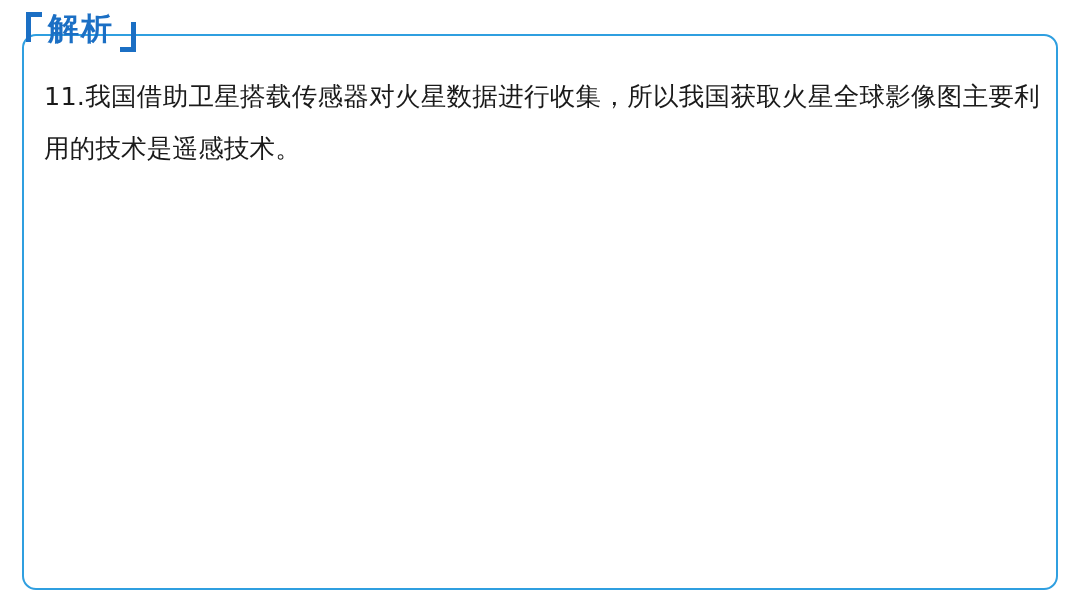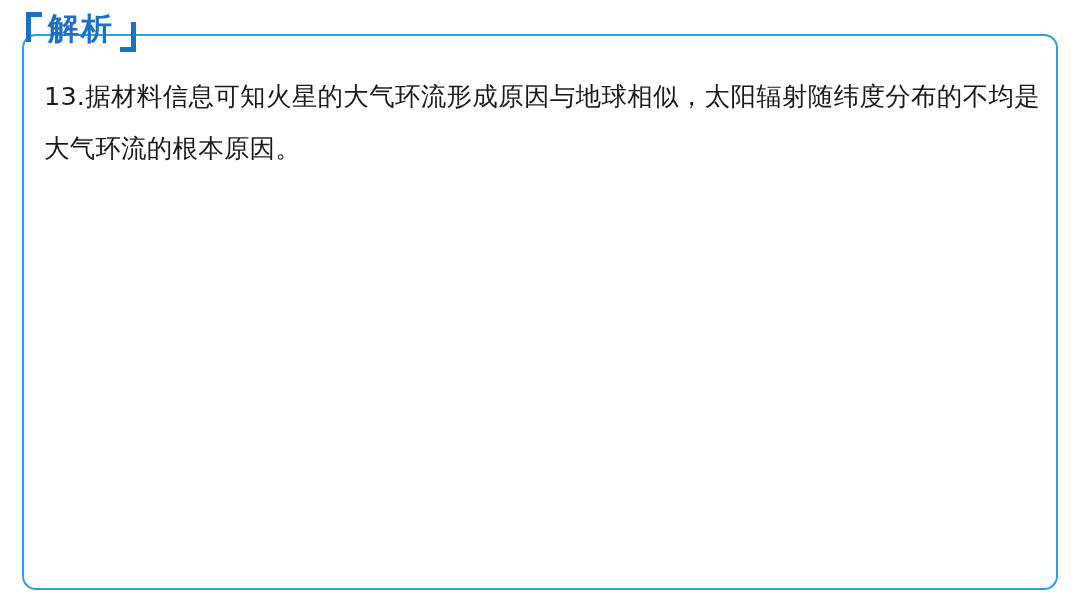--- a/index.html
+++ b/index.html
@@ -89,16 +89,16 @@
 
   <div class="answer-box"></div>
 
   <div class="title-row">
     <span class="bracket-left"></span>
     <span class="title-text">解析</span>
     <span class="bracket-right"></span>
   </div>
 
   <div class="content">
-    <p class="para">13.据材料信息可知火星的大气环流形成原因与地球相似，太阳辐射随纬度分布的不均是大气环流的根本原因。</p>
+    <p class="para">11.我国借助卫星搭载传感器对火星数据进行收集，所以我国获取火星全球影像图主要利用的技术是遥感技术。</p>
   </div>
 
 </div>
 
 </body></html>

